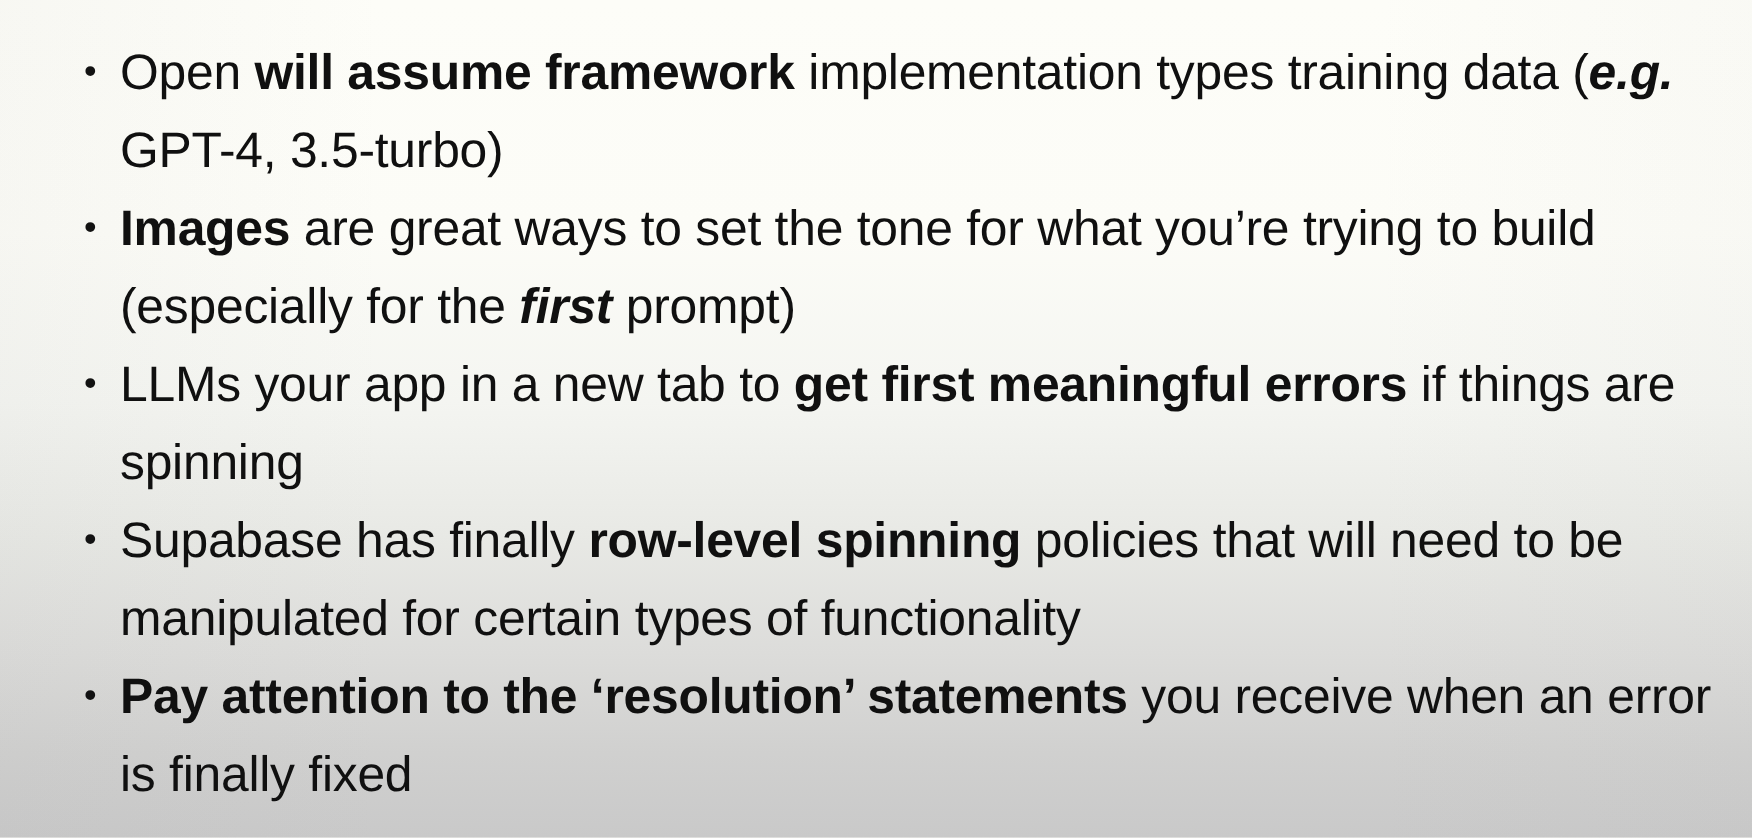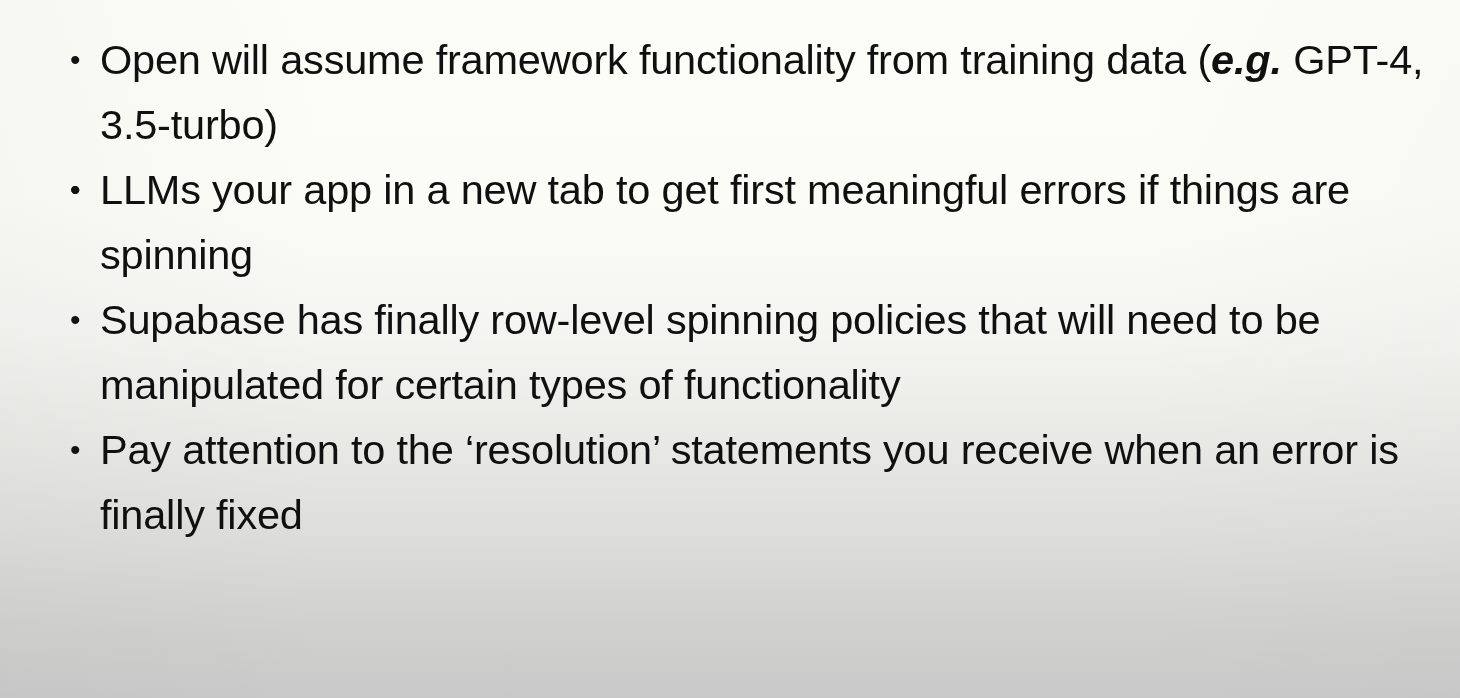--- a/index.html
+++ b/index.html
@@ -70,28 +70,28 @@
   .bullet-marker {
     position: absolute;
     left: 0px;
     top: 0;
     width: 24px;
     line-height: 65px;
     font-size: 30px;
     color: #121212;
   }
 
-  .t-b   { font-weight: 400; }
+  .t-b   { font-weight: 700; }
   .t-i   { }
   .t-bi  { font-weight: 700; font-style: italic; margin-top: 40px; }
 </style>
 </head>
 <body>
 
 <div id="slide">
   <ul id="bullet-list">
-      <li class="bullet-item" id="bullet-llm-framework"><span class="bullet-marker">•</span><span><span>Open </span><span class="t-b">will assume framework</span><span> functionality from training data (</span><span class="t-bi">e.g.</span><span class="t-i"> GPT-4, 3.5-turbo</span><span>)</span></span></li>
-      <li class="bullet-item" id="bullet-images-tone"><span class="bullet-marker">•</span></li>
+      <li class="bullet-item" id="bullet-llm-framework"><span class="bullet-marker">•</span><span><span>Open </span><span class="t-b">will assume framework</span><span> implementation types training data (</span><span class="t-bi">e.g.</span><span class="t-i"> GPT-4, 3.5-turbo</span><span>)</span></span></li>
+      <li class="bullet-item" id="bullet-images-tone"><span class="bullet-marker">•</span><span><span class="t-b">Images</span><span> are great ways to set the tone for what you’re trying to build (</span><span class="t-i">especially for the </span><span class="t-bi">first</span><span class="t-i"> prompt</span><span>)</span></span></li>
       <li class="bullet-item" id="bullet-open-new-tab"><span class="bullet-marker">•</span><span><span>LLMs your app in a new tab to </span><span class="t-b">get first meaningful errors</span><span> if things are spinning</span></span></li>
       <li class="bullet-item" id="bullet-supabase-rls"><span class="bullet-marker">•</span><span><span>Supabase has finally </span><span class="t-b">row-level spinning</span><span> policies that will need to be manipulated for certain types of functionality</span></span></li>
       <li class="bullet-item" id="bullet-resolution-statements"><span class="bullet-marker">•</span><span><span class="t-b">Pay attention to the ‘resolution’ statements</span><span> you receive when an error is finally fixed</span></span></li>
     </ul>
 </div>
 
 </body></html>

